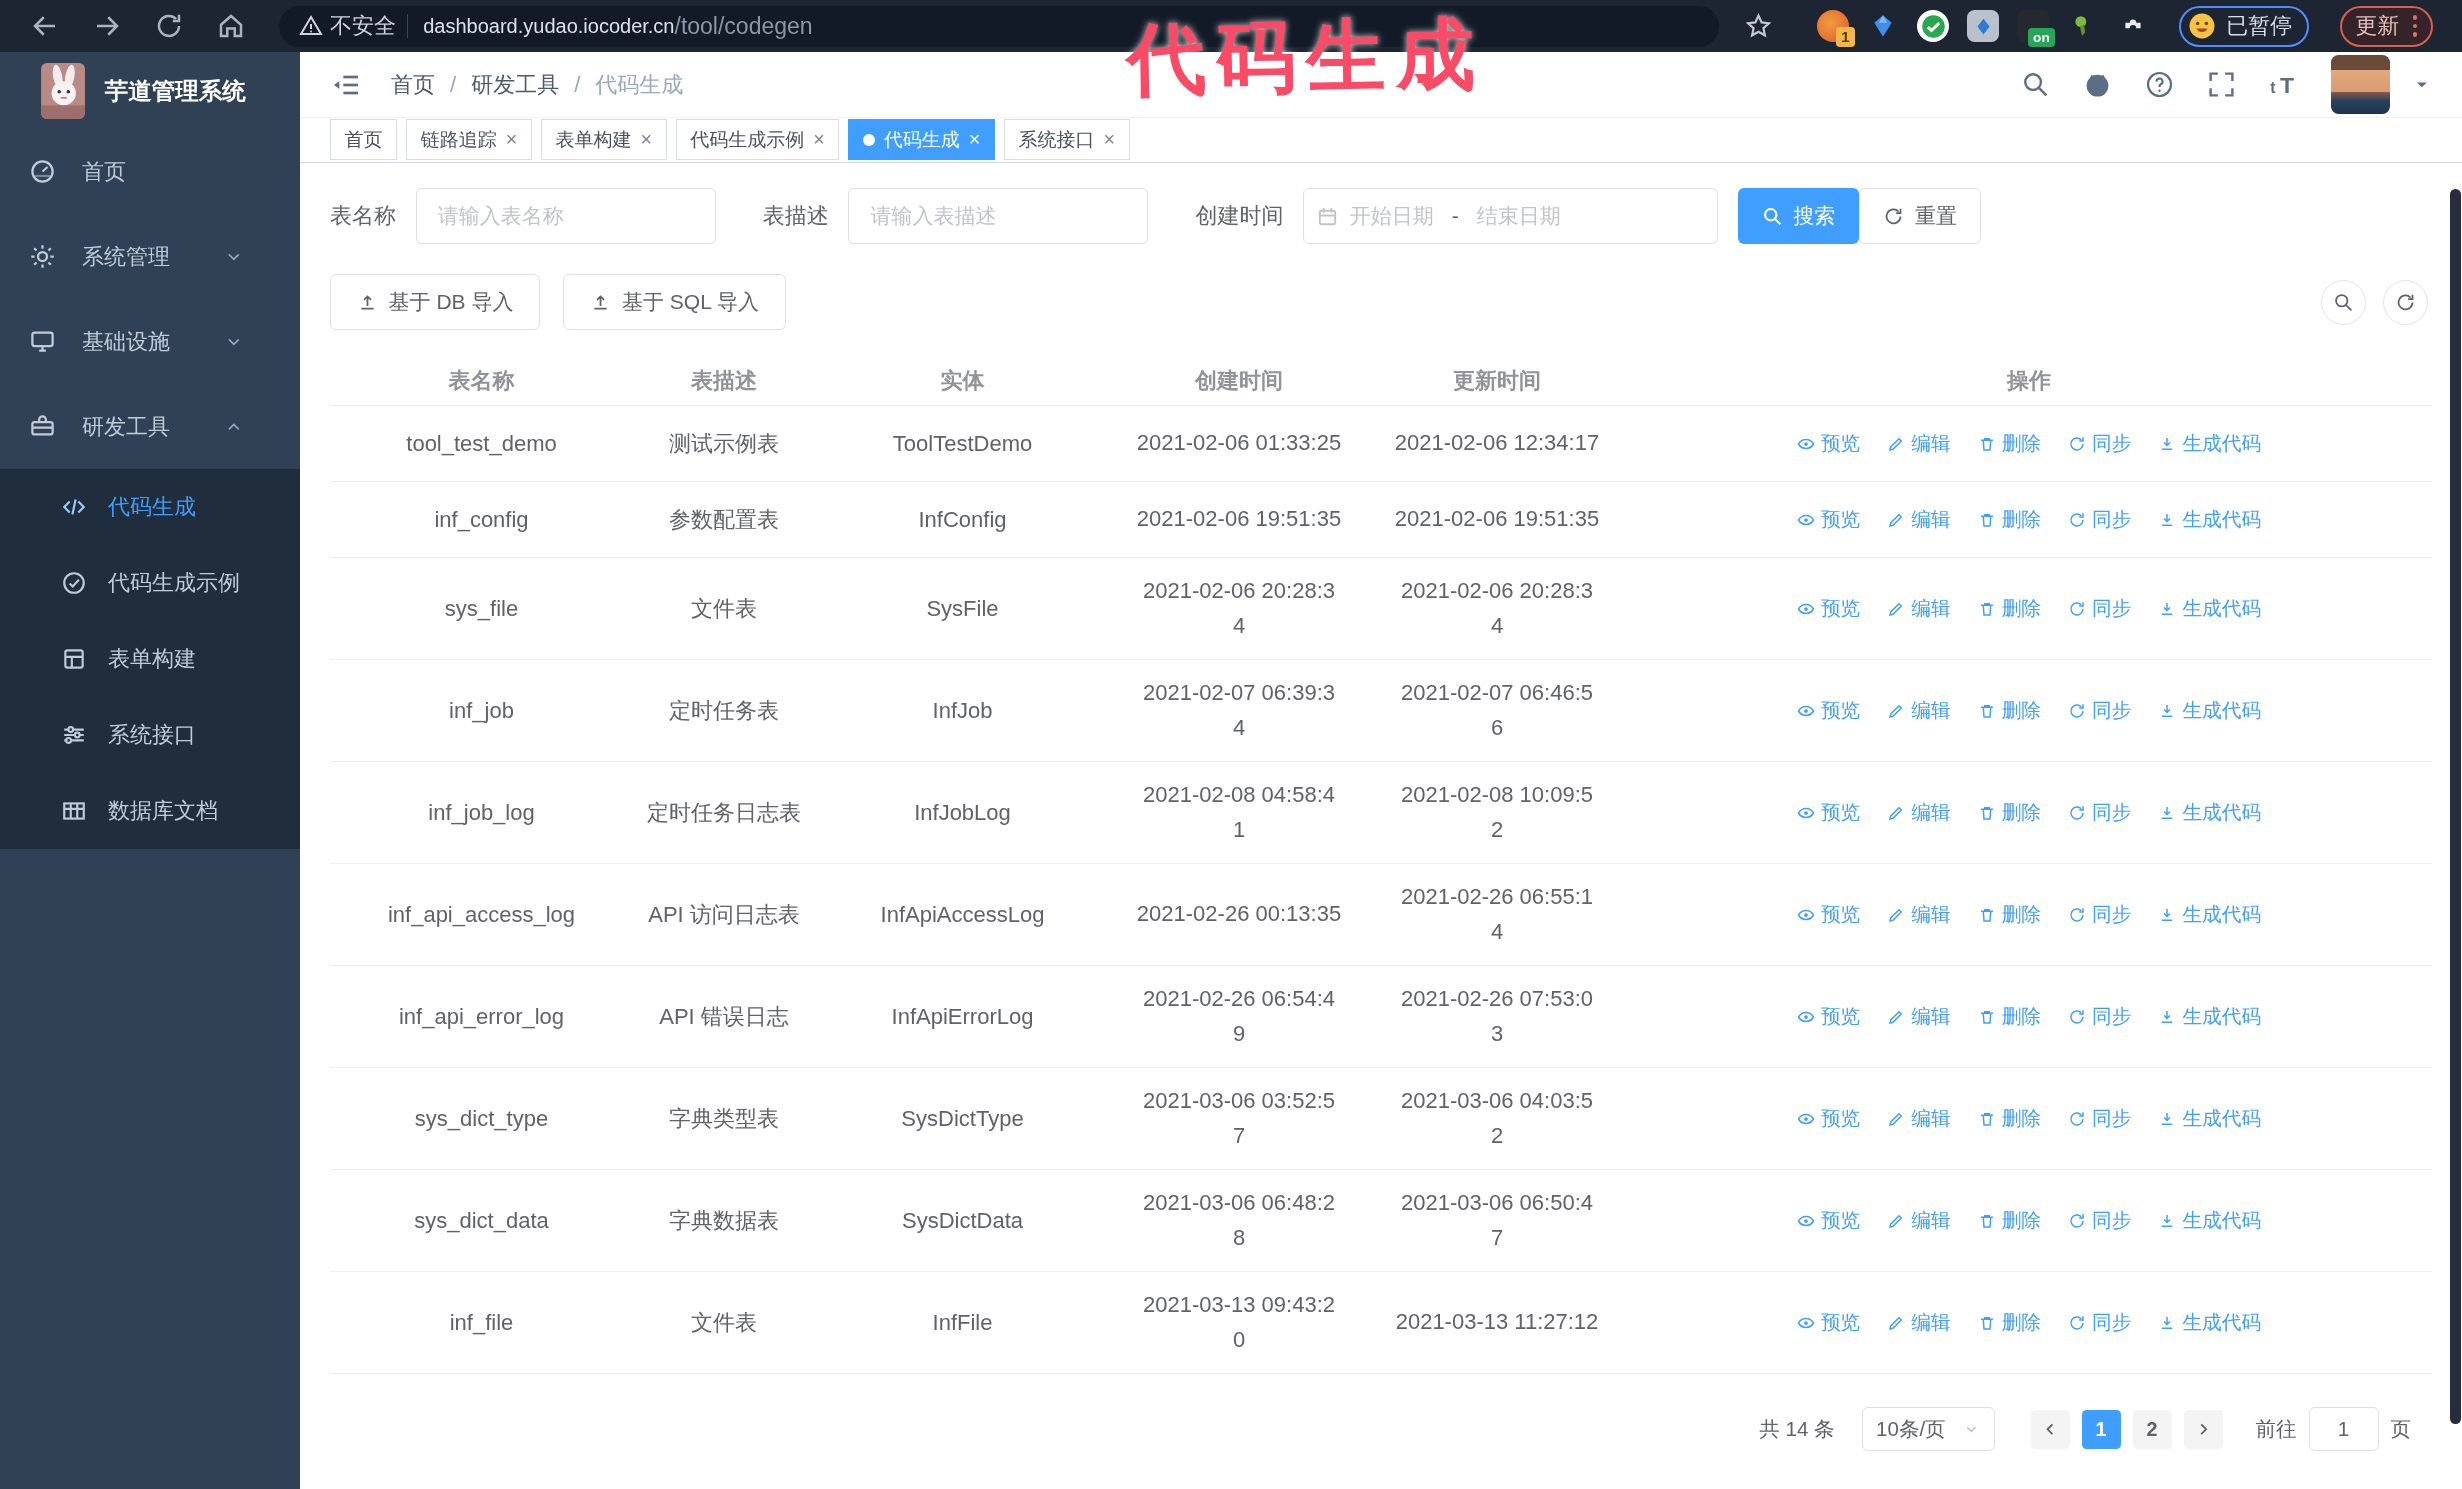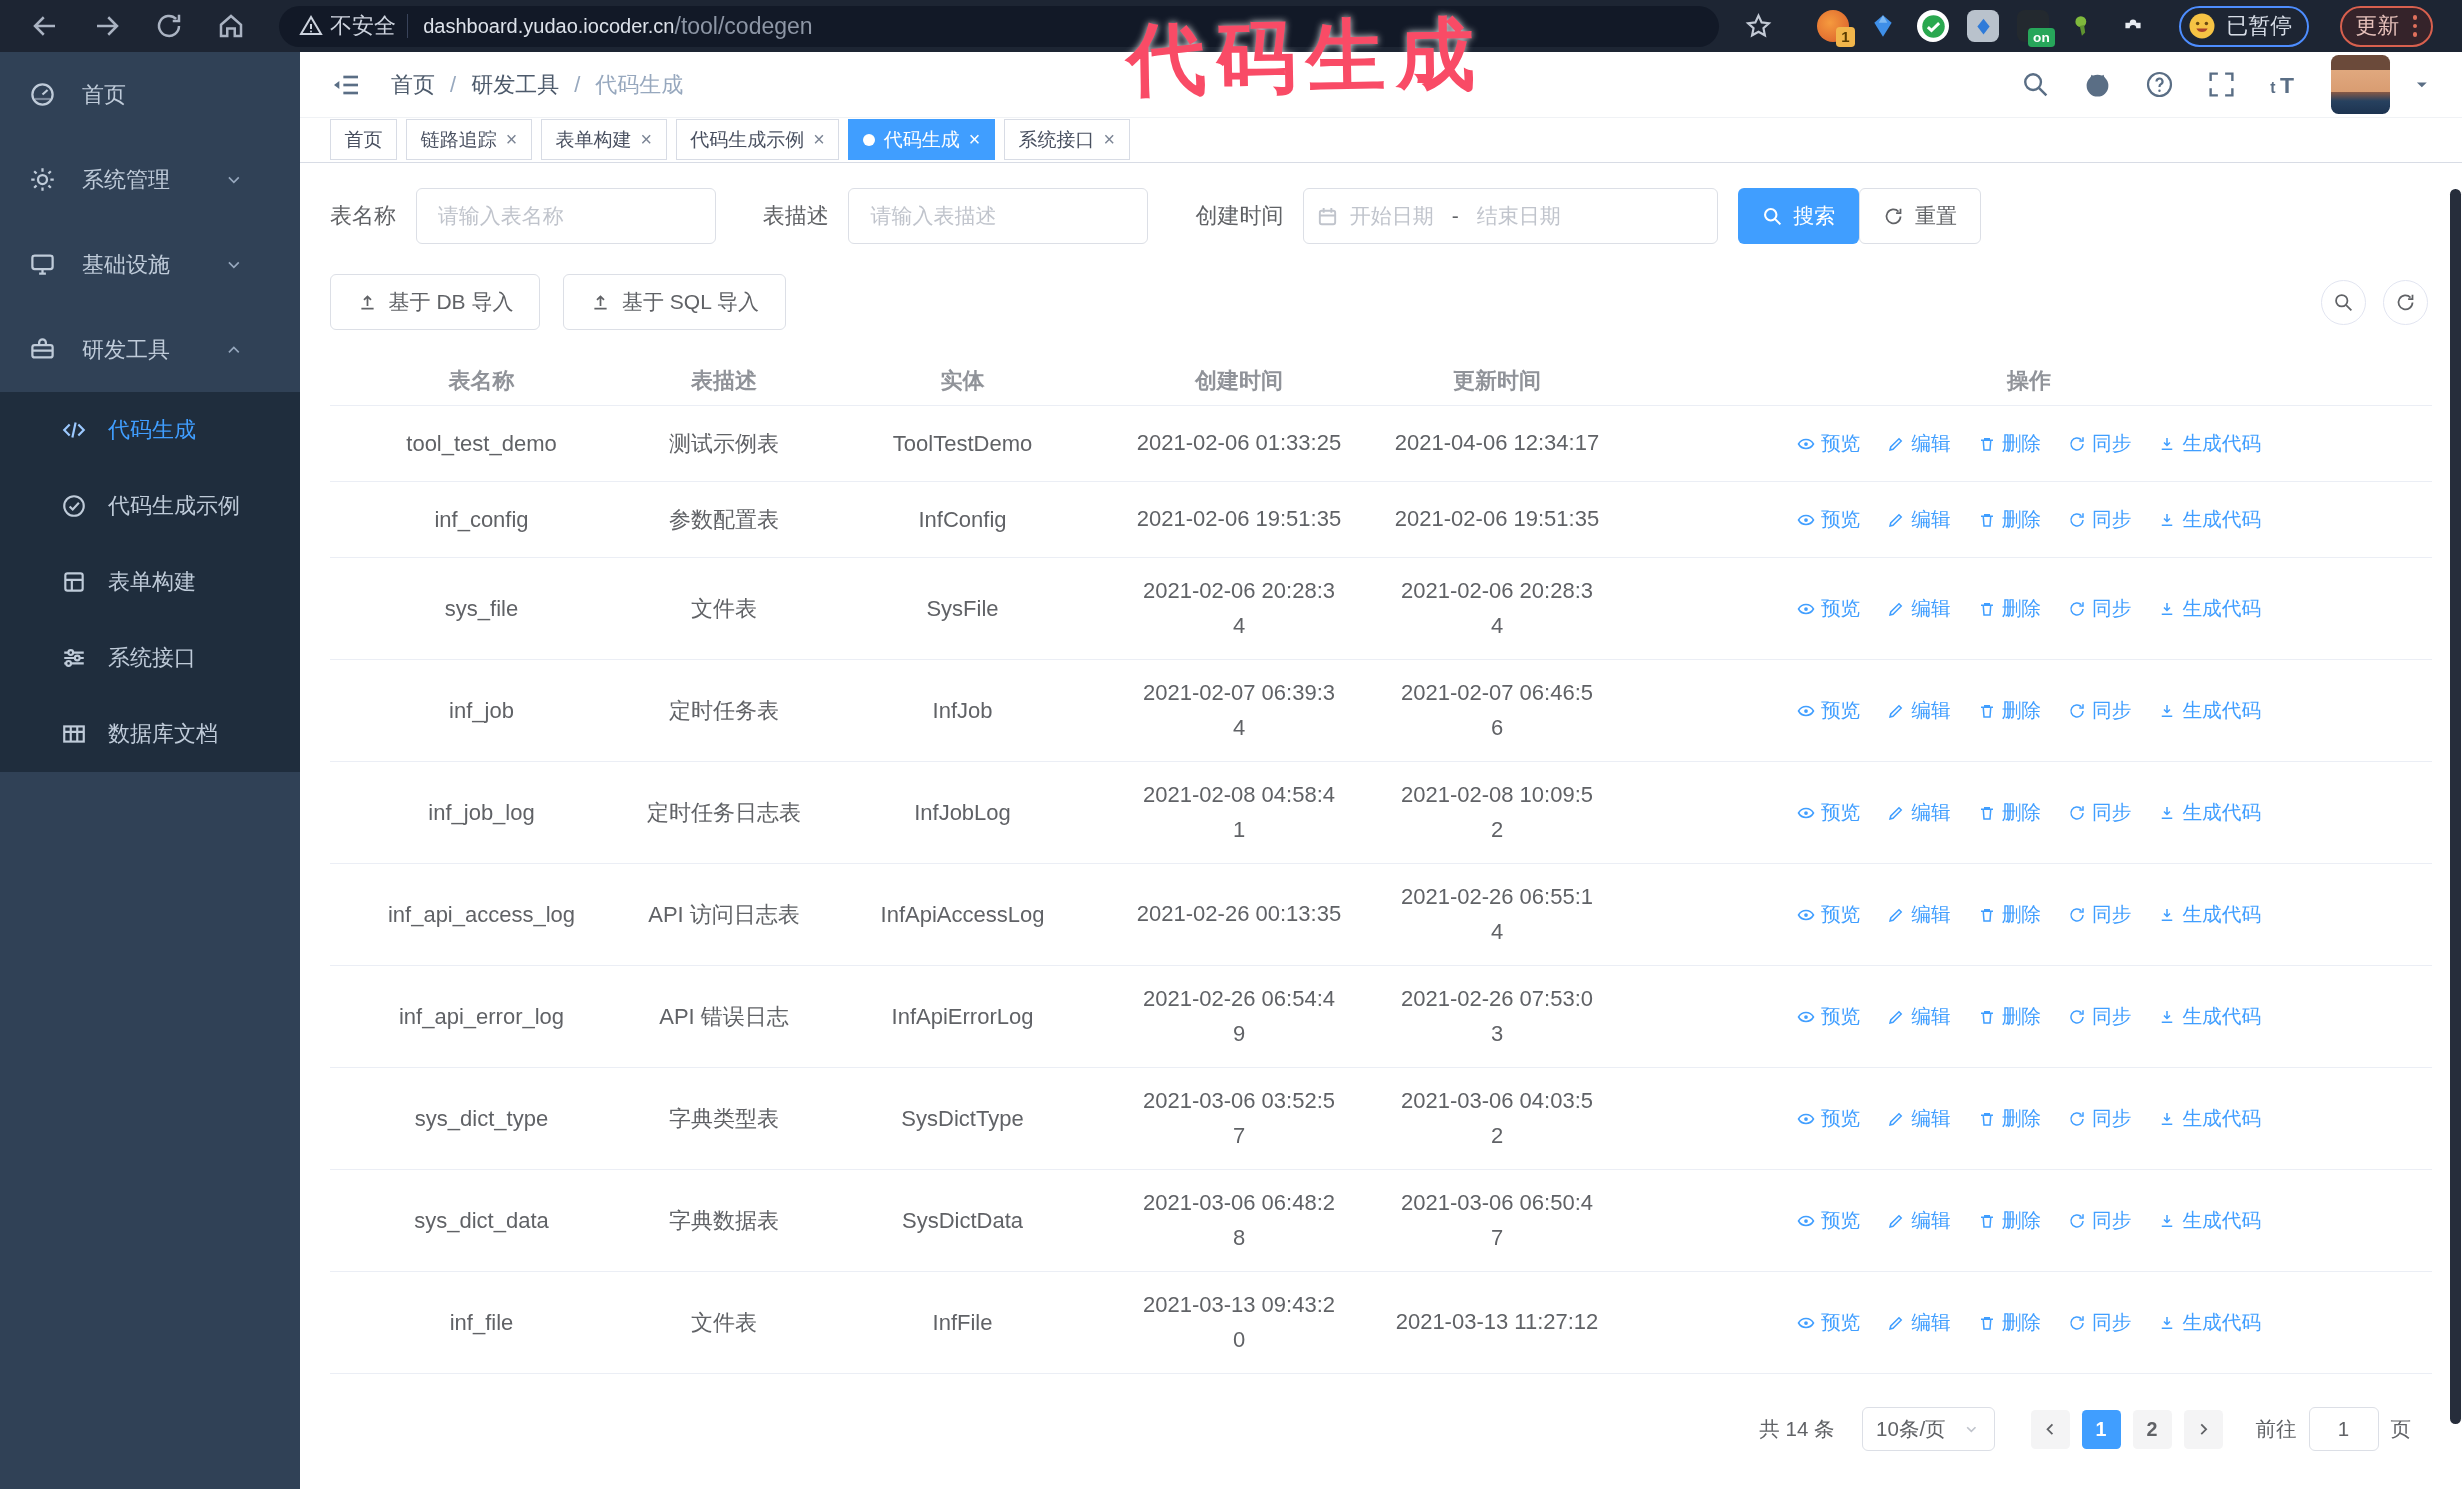--- a/index.html
+++ b/index.html
@@ -252,20 +252,35 @@
         <i></i>
         <i></i>
       </span>
   </div>
 </div>
 
 <div class="annotation" style="color: rgb(249, 75, 102);">代码生成</div>
 
 <div class="app">
   <aside class="sidebar">
+    <div class="logo-row">
+      <span class="logo-img icon">
+        <svg viewBox="0 0 29 37">
+            <rect width="29" height="37" fill="#b98a86"></rect>
+            <ellipse cx="11" cy="9" rx="3" ry="8" fill="#f4ecec" transform="rotate(-10 11 9)"></ellipse>
+            <ellipse cx="19" cy="9" rx="3" ry="8" fill="#f4ecec" transform="rotate(10 19 9)"></ellipse>
+            <circle cx="15" cy="20" r="8" fill="#f8f2f2"></circle>
+            <circle cx="12" cy="19" r="1.2" fill="#333"></circle>
+            <circle cx="18" cy="19" r="1.2" fill="#333"></circle>
+            <path d="M13 23h4" stroke="#c78" stroke-width="1.2"></path>
+            <rect y="28" width="29" height="9" fill="#9c6f6c"></rect>
+          </svg>
+        </span>
+      <span class="logo-title">芋道管理系统</span>
+    </div>
     <nav id="side-menu">
         <div class="menu-item">
           <span class="icon ">
             <svg viewBox="0 0 24 24" fill="none" stroke="currentColor" stroke-width="2">
               <circle cx="12" cy="12" r="9"></circle>
               <path d="M12 12l4.5-4"></path>
               <path d="M5 16h14" opacity=".5"></path>
             </svg>
           </span>
           <span>首页</span>
@@ -547,21 +562,21 @@
               <div class="td c-desc"><span>测试示例表</span></div>
               <div class="td c-entity"><span>ToolTestDemo</span></div>
               <div class="td c-created">
                 <div class="dt">
                   <div>2021-02-06 01:33:25</div>
                   <div></div>
                 </div>
               </div>
               <div class="td c-updated">
                 <div class="dt">
-                  <div>2021-04-06 12:34:17</div>
+                  <div>2021-02-06 12:34:17</div>
                   <div></div>
                 </div>
               </div>
               <div class="td c-ops">
                 <div class="ops">
                   <a class="op">
                     <span class="icon ">
                       <svg viewBox="0 0 24 24" fill="none" stroke="currentColor" stroke-width="2">
                         <path d="M2 12s3.5-6 10-6 10 6 10 6-3.5 6-10 6S2 12 2 12z"></path>
                         <circle cx="12" cy="12" r="2.5" fill="currentColor" stroke="none"></circle>

